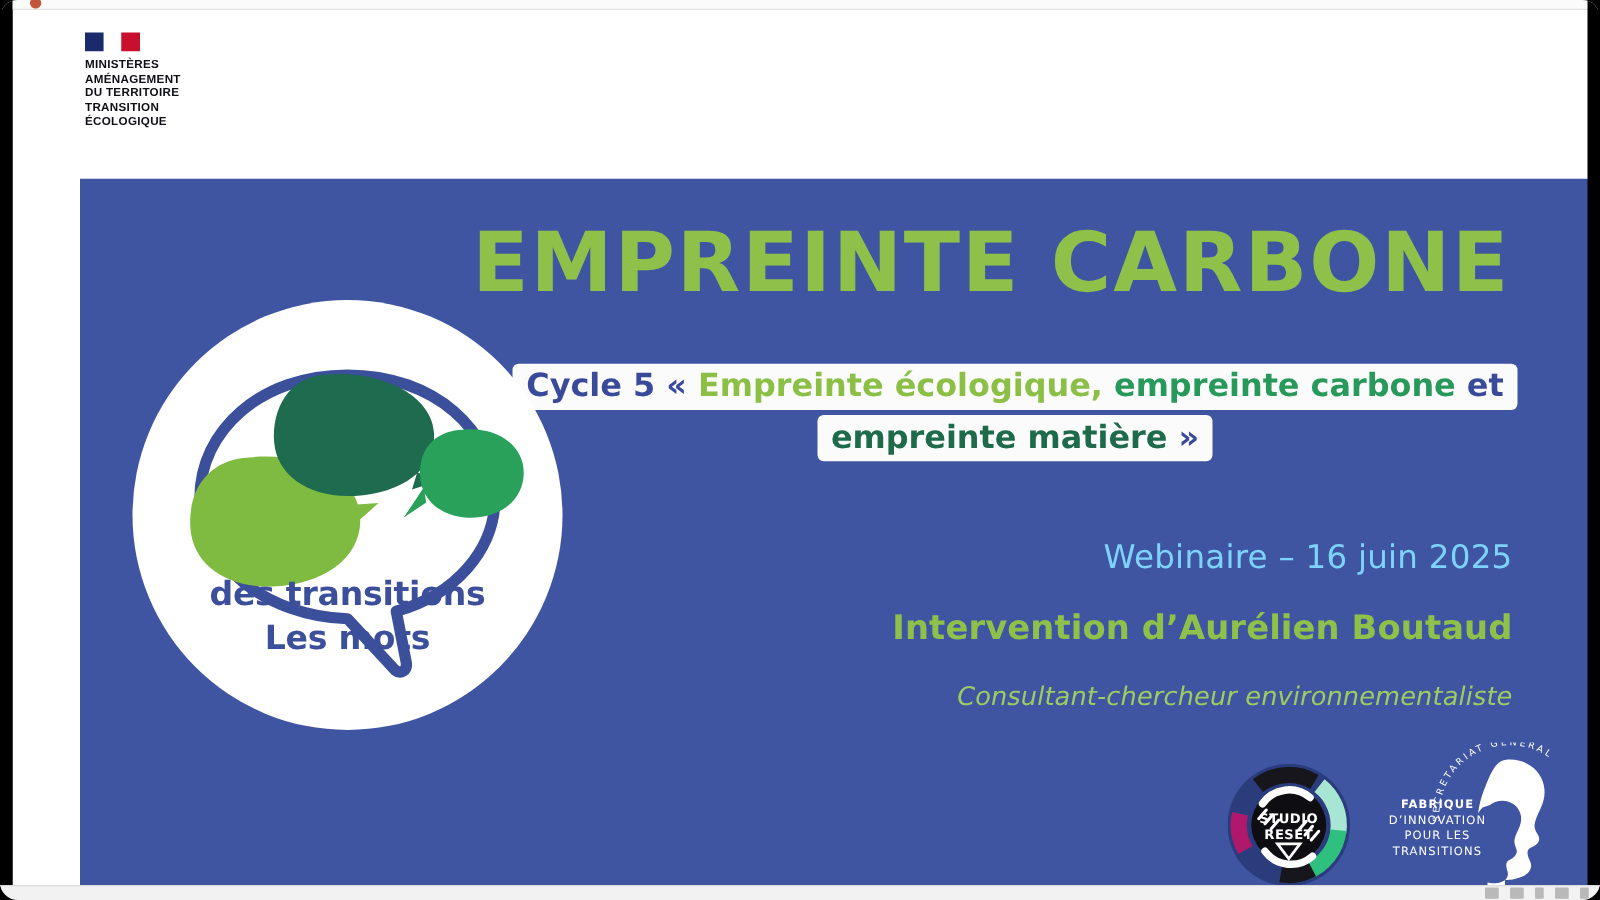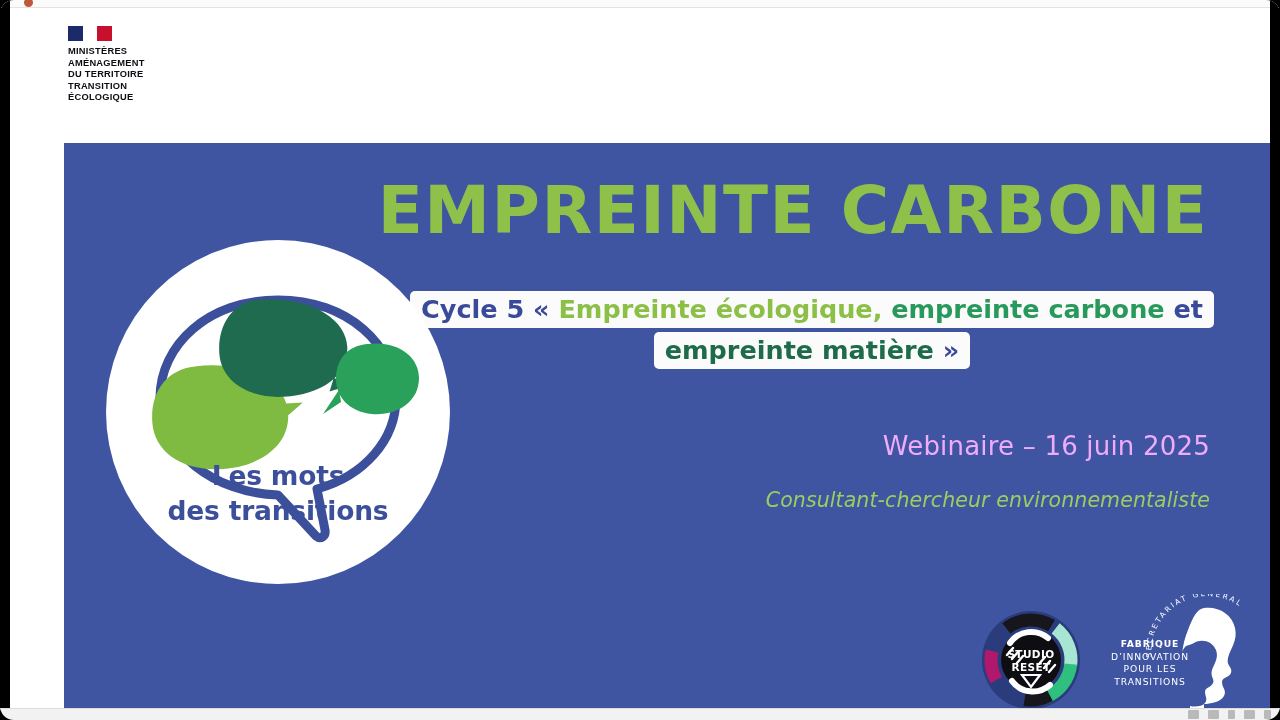--- a/index.html
+++ b/index.html
@@ -102,21 +102,21 @@
   .c-mgreen{ color:#27995a; }
   .c-dgreen{ color:#1d6b4a; }
 
   
   .webinar{
     position:absolute; right:62px; top:288px;
     text-align:right;
     font-family:"DejaVu Sans", sans-serif;
   }
   .webinar .date{
-    font-size:26px; line-height:30px; color:#f0abfc; font-weight:normal;
+    font-size:26px; line-height:30px; color:#7dd3fc; font-weight:normal;
     letter-spacing:.2px;
   }
   .webinar .speaker{
     margin-top:27px;
     font-size:27px; line-height:30px; color:#8fc14a; font-weight:bold;
     letter-spacing:.1px;
   }
   .webinar .role{
     margin-top:27px;
     font-size:20.5px; line-height:24px; color:#9fcc60;
@@ -185,20 +185,21 @@
       <div class="big-title">EMPREINTE CARBONE</div>
 
       <div class="subtitle-wrap">
         <div class="sub-line l1"><span class="c-blue">Cycle 5 « </span><span class="c-lgreen">Empreinte écologique, </span><span class="c-mgreen">empreinte carbone </span><span class="c-blue">et</span></div>
         <br>
         <div class="sub-line l2"><span class="c-dgreen">empreinte matière </span><span class="c-blue">»</span></div>
       </div>
 
       <div class="webinar">
         <div class="date">Webinaire – 16 juin 2025</div>
+        <div class="speaker">Intervention d’Aurélien Boutaud</div>
         <div class="role">Consultant-chercheur environnementaliste</div>
       </div>
 
       <div class="mots">
         <svg width="344" height="344" viewBox="0 0 344 344">
 
           <path d="M172 60 C 242 60 290 105 290 158 C 290 200 258 236 211 249
                    L 219 290 C 220 296 215 300 210 296 L 172 255
                    C 108 253 54 212 54 158 C 54 105 102 60 172 60 Z" fill="none" stroke="#3c4f9b" stroke-width="9" stroke-linejoin="round"></path>
 
@@ -208,22 +209,22 @@
 
           <path d="M170 25 C 218 20 256 42 257 70 C 258 98 232 116 196 118
                    C 162 120 136 103 134 77 C 132 50 146 28 170 25 Z
                    M 244 100 L 262 106 L 240 113 Z" fill="#1e6b50" transform="translate(-26,34) scale(1.04)"></path>
 
           <path d="M266 110 C 296 106 318 122 318 144 C 318 168 296 182 271 180
                    C 248 178 234 162 235 143 C 236 123 248 112 266 110 Z
                    M 240 168 L 222 180 L 238 156 Z" fill="#29a15b" transform="translate(-5,-6)"></path>
         </svg>
         <div class="mots-label">
+          <div>des transitions</div>
           <div>Les mots</div>
-          <div>des transitions</div>
         </div>
       </div>
 
       <div class="studio">
         <svg width="98" height="98" viewBox="0 0 98 98">
           <circle cx="49" cy="49" r="49" fill="#2b3c7d"></circle>
 
           <circle cx="49" cy="49" r="40" fill="none" stroke="#16161c" stroke-width="13" stroke-dasharray="48 203" stroke-dashoffset="0" transform="rotate(-128 49 49)"></circle>
           <circle cx="49" cy="49" r="40" fill="none" stroke="#b0186b" stroke-width="13" stroke-dasharray="30 221" transform="rotate(150 49 49)"></circle>
           <circle cx="49" cy="49" r="40" fill="none" stroke="#a8e6d4" stroke-width="13" stroke-dasharray="42 209" transform="rotate(-52 49 49)"></circle>

